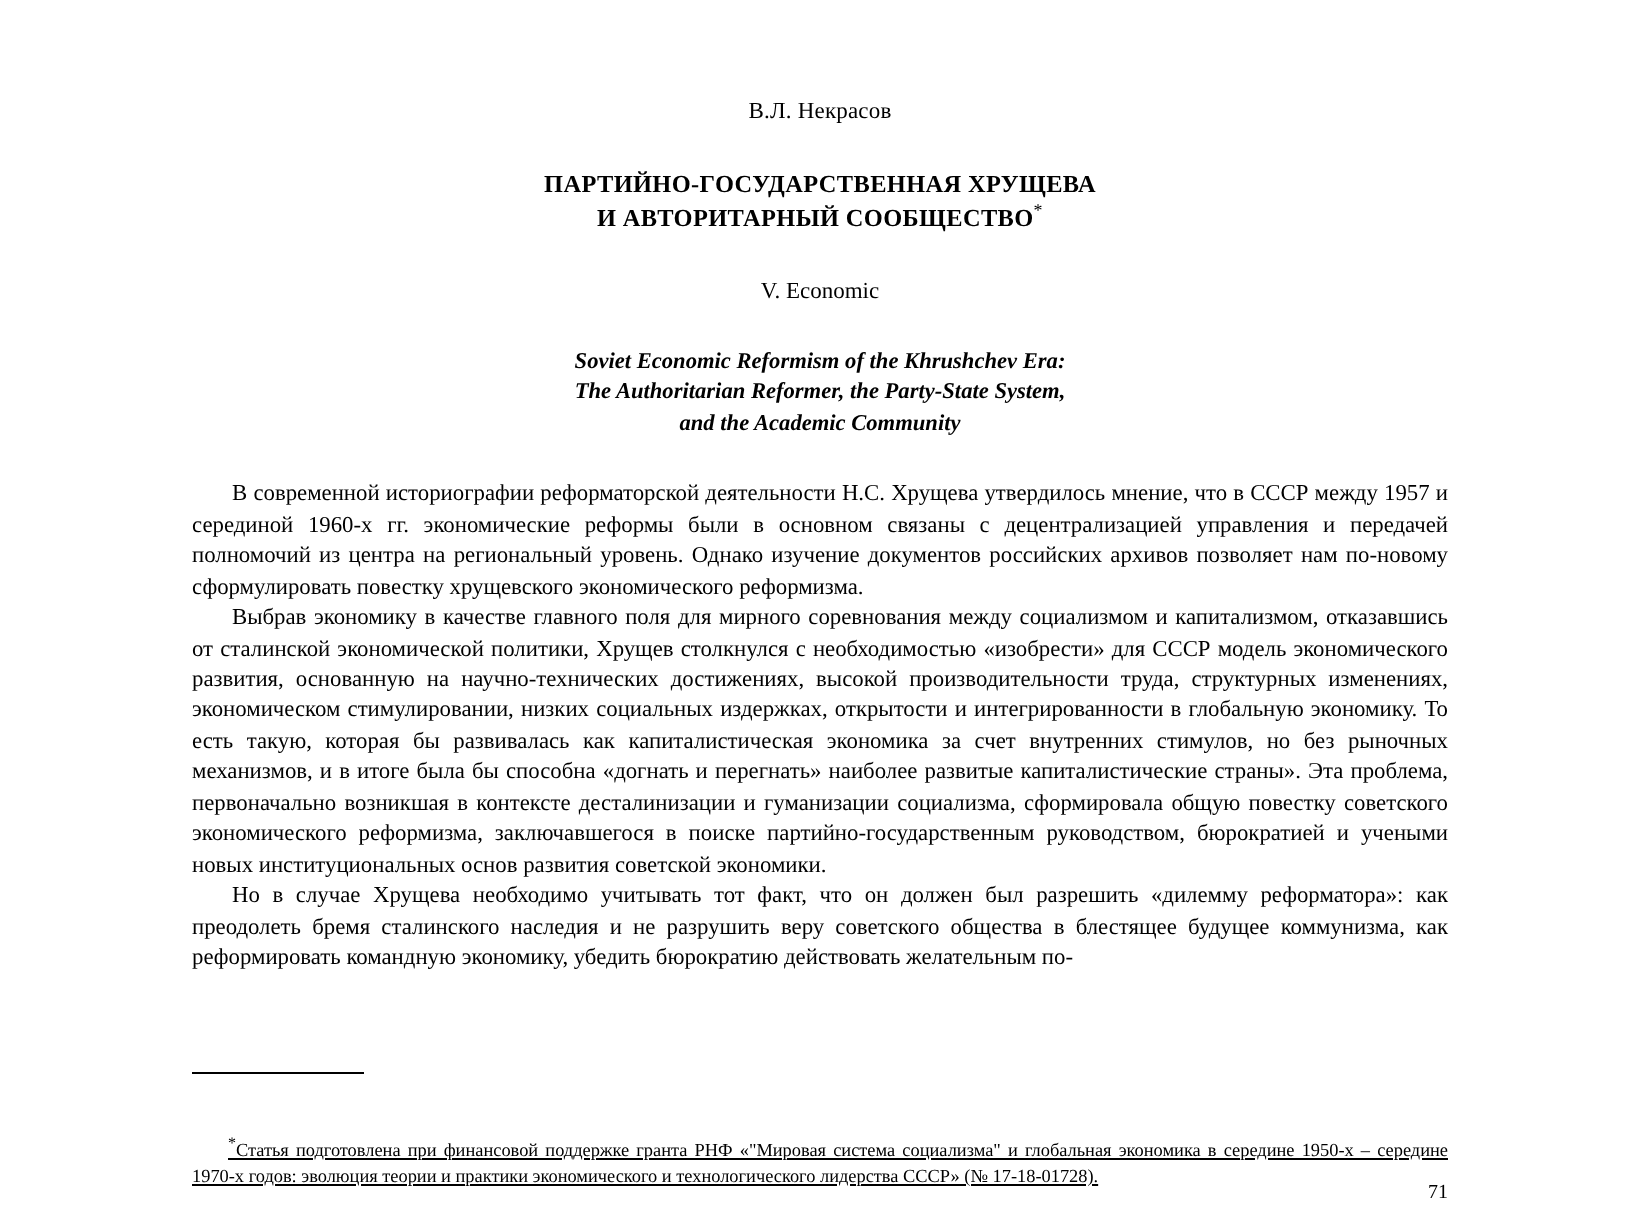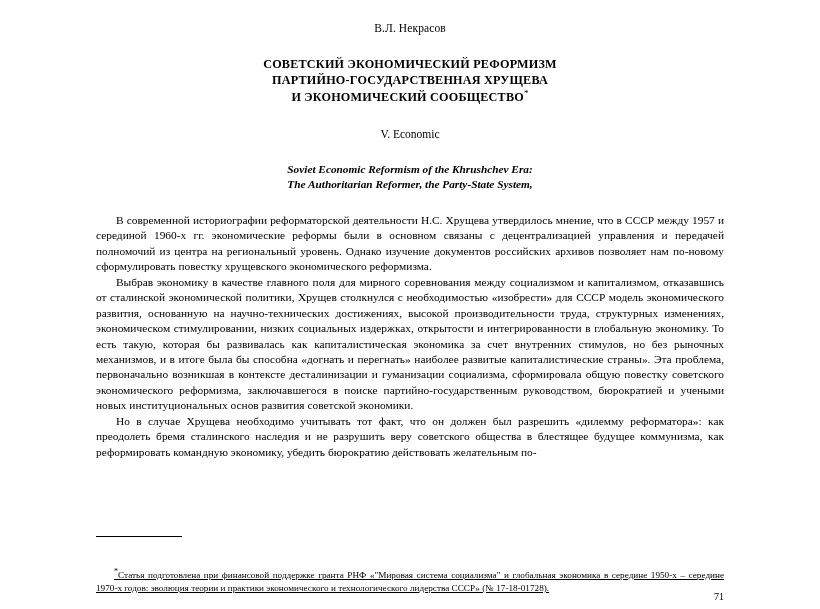--- a/index.html
+++ b/index.html
@@ -12,21 +12,21 @@
     background: #ffffff;
     font-family: "Liberation Serif", serif;
     color: #000000;
     overflow: hidden;
   }
   .page {
     position: relative;
     width: 820px;
     height: 609px;
     box-sizing: border-box;
-    padding: 16px 96px 0 96px;
+    padding: 44px 96px 0 96px;
   }
   .author-line {
     text-align: center;
     font-size: 11.5px;
     margin: 6px 0 0 0;
     letter-spacing: 0.1px;
   }
   .title-block {
     margin-top: 22px;
     text-align: center;
@@ -106,30 +106,30 @@
   }
 </style>
 </head>
 <body>
 
 <div class="page">
 
   <div class="author-line">В.Л. Некрасов</div>
 
   <div class="title-block">
-    <span class="tline">СОВЕТСКИЙ ЭКОНОМИЧЕСКИЙ РЕФОРМИЗМ</span>
     <span class="tline">ПАРТИЙНО-ГОСУДАРСТВЕННАЯ ХРУЩЕВА</span>
-    <span class="tline"><span>И ЭКОНОМИЧЕСКИЙ СООБЩЕСТВО</span><span class="star">*</span></span>
+    <span class="tline"><span>И АВТОРИТАРНЫЙ СООБЩЕСТВО</span><span class="star">*</span></span>
   </div>
 
   <div class="author-line-2">V. Economic</div>
 
   <div class="en-title-block">
     <span class="tline">Soviet Economic Reformism of the Khrushchev Era:</span>
     <span class="tline">The Authoritarian Reformer, the Party-State System,</span>
+    <span class="tline">and the Academic Community</span>
   </div>
 
   <div class="body-text">
     <p>В современной историографии реформаторской деятельности Н.С. Хрущева утвердилось мнение, что в СССР между 1957 и серединой 1960-х гг. экономические реформы были в основном связаны с децентрализацией управления и передачей полномочий из центра на региональный уровень. Однако изучение документов российских архивов позволяет нам по-новому сформулировать повестку хрущевского экономического реформизма.</p>
     <p>Выбрав экономику в качестве главного поля для мирного соревнования между социализмом и капитализмом, отказавшись от сталинской экономической политики, Хрущев столкнулся с необходимостью «изобрести» для СССР модель экономического развития, основанную на научно-технических достижениях, высокой производительности труда, структурных изменениях, экономическом стимулировании, низких социальных издержках, открытости и интегрированности в глобальную экономику. То есть такую, которая бы развивалась как капиталистическая экономика за счет внутренних стимулов, но без рыночных механизмов, и в итоге была бы способна «догнать и перегнать» наиболее развитые капиталистические страны». Эта проблема, первоначально возникшая в контексте десталинизации и гуманизации социализма, сформировала общую повестку советского экономического реформизма, заключавшегося в поиске партийно-государственным руководством, бюрократией и учеными новых институциональных основ развития советской экономики.</p>
     <p>Но в случае Хрущева необходимо учитывать тот факт, что он должен был разрешить «дилемму реформатора»: как преодолеть бремя сталинского наследия и не разрушить веру советского общества в блестящее будущее коммунизма, как реформировать командную экономику, убедить бюрократию действовать желательным по-</p>
   </div>
 
   <div class="footnote-rule"></div>
 

